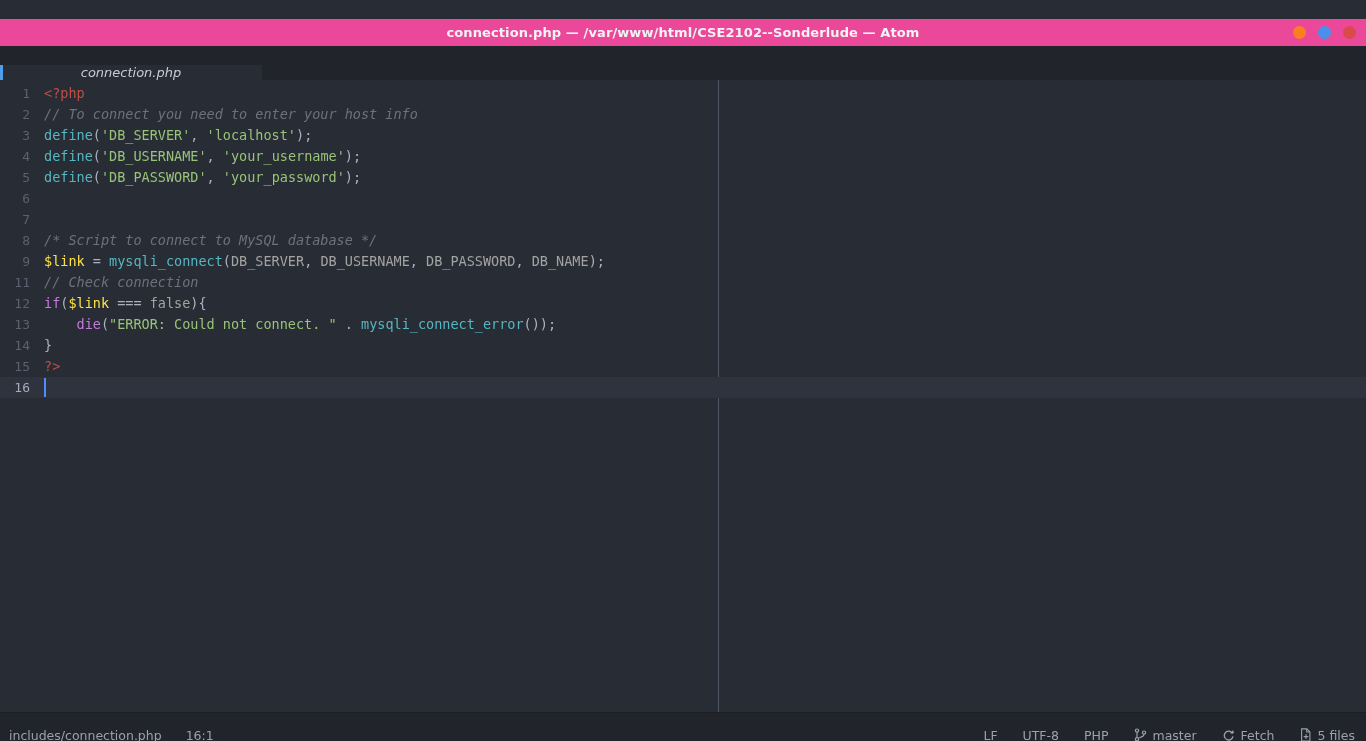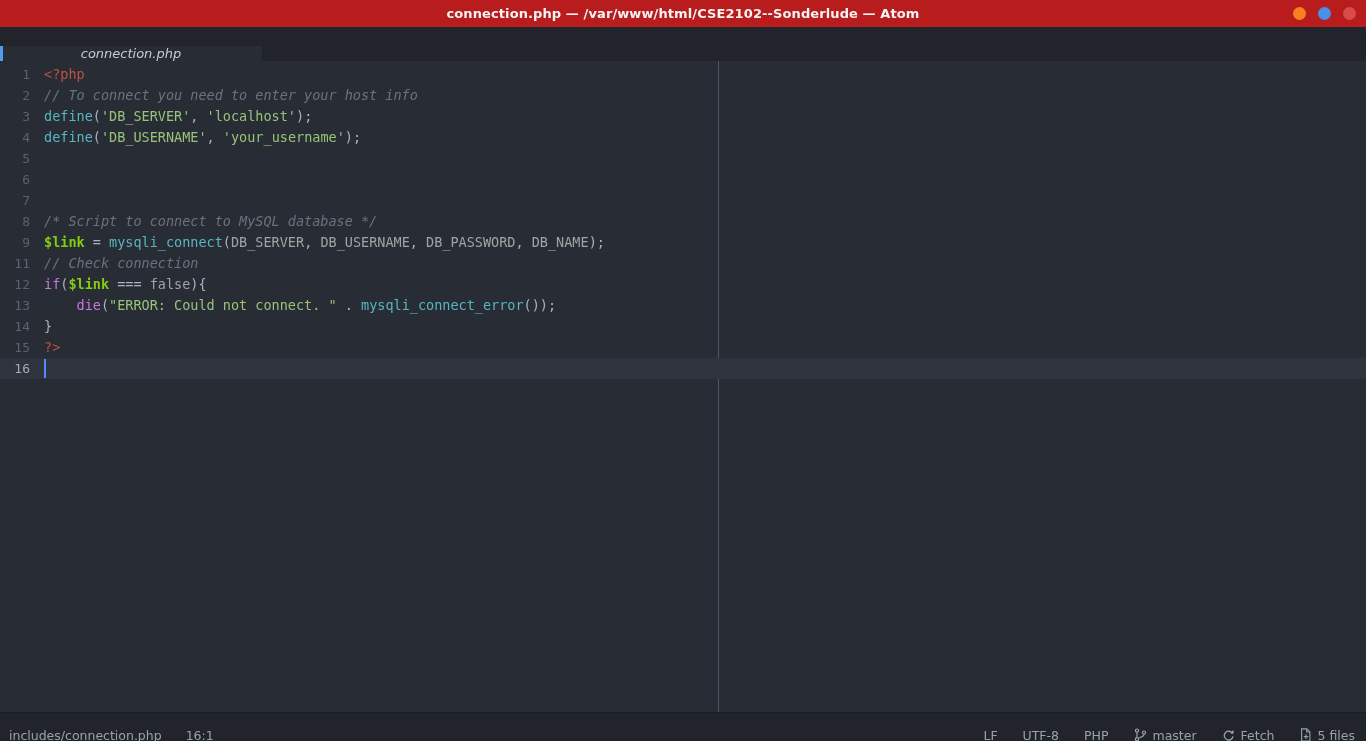--- a/index.html
+++ b/index.html
@@ -21,26 +21,27 @@
     display: flex;
     flex-direction: column;
     background: #282c34;
     position: relative;
   }
 
   
   .titlebar {
     height: 27px;
     min-height: 27px;
-    background: #b91c1c;
+    background: #ec4899;
     display: flex;
     align-items: center;
     justify-content: center;
     position: relative;
     border-bottom: 1px solid #22252c;
+    margin-top: 19px;
   }
   .titlebar-text {
     font-family: "DejaVu Sans", sans-serif;
     font-size: 13px;
     font-weight: bold;
     color: #f2f3f5;
     letter-spacing: 0.1px;
     white-space: nowrap;
   }
   .window-controls {
@@ -156,21 +157,21 @@
     padding-left: 5px;
     position: relative;
   }
 
   
   .t-php      { color: #be5046; }
   .t-comment  { color: #6b727d; font-style: italic; }
   .t-func     { color: #56b6c2; }
   .t-string   { color: #98c379; }
   .t-const    { color: #a3a3a3; }
-  .t-var      { color: #84cc16; font-weight: bold; }
+  .t-var      { color: #fde047; }
   .t-keyword  { color: #c678dd; }
   .t-punct    { color: #abb2bf; }
   .t-op       { color: #abb2bf; }
 
   .cursor {
     display: inline-block;
     width: 2px;
     height: 19px;
     background: #528bff;
     vertical-align: middle;
@@ -246,20 +247,21 @@
         <div class="line">
           <span class="gutter">3</span>
           <span class="code"><span class="t-func">define</span><span class="t-punct">(</span><span class="t-string">'DB_SERVER'</span><span class="t-punct">, </span><span class="t-string">'localhost'</span><span class="t-punct">);</span></span>
         </div>
         <div class="line">
           <span class="gutter">4</span>
           <span class="code"><span class="t-func">define</span><span class="t-punct">(</span><span class="t-string">'DB_USERNAME'</span><span class="t-punct">, </span><span class="t-string">'your_username'</span><span class="t-punct">);</span></span>
         </div>
         <div class="line">
           <span class="gutter">5</span>
+          <span class="code"><span class="t-func">define</span><span class="t-punct">(</span><span class="t-string">'DB_PASSWORD'</span><span class="t-punct">, </span><span class="t-string">'your_password'</span><span class="t-punct">);</span></span>
         </div>
         <div class="line">
           <span class="gutter">6</span>
         </div>
         <div class="line">
           <span class="gutter">7</span>
           <span class="code"></span>
         </div>
         <div class="line">
           <span class="gutter">8</span>

